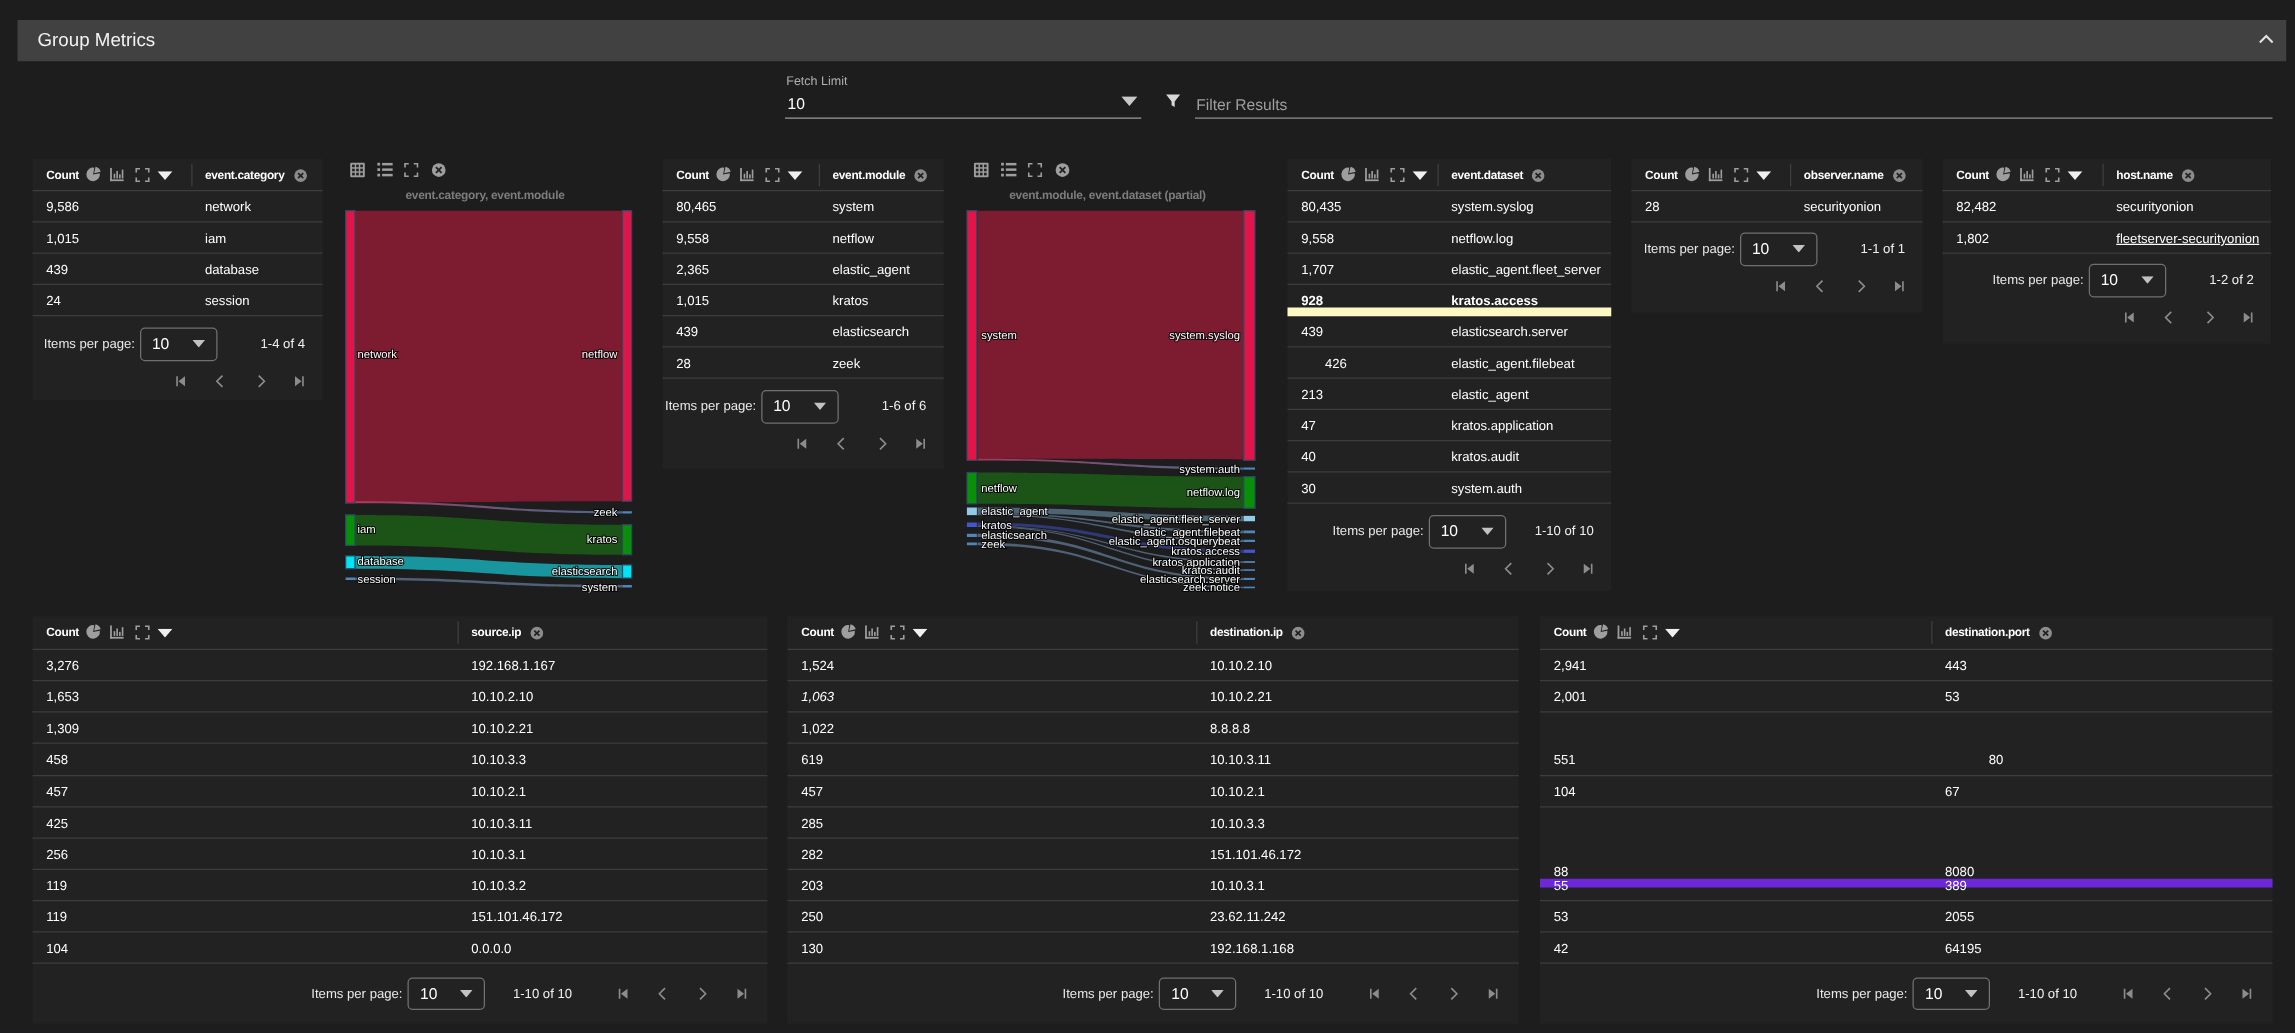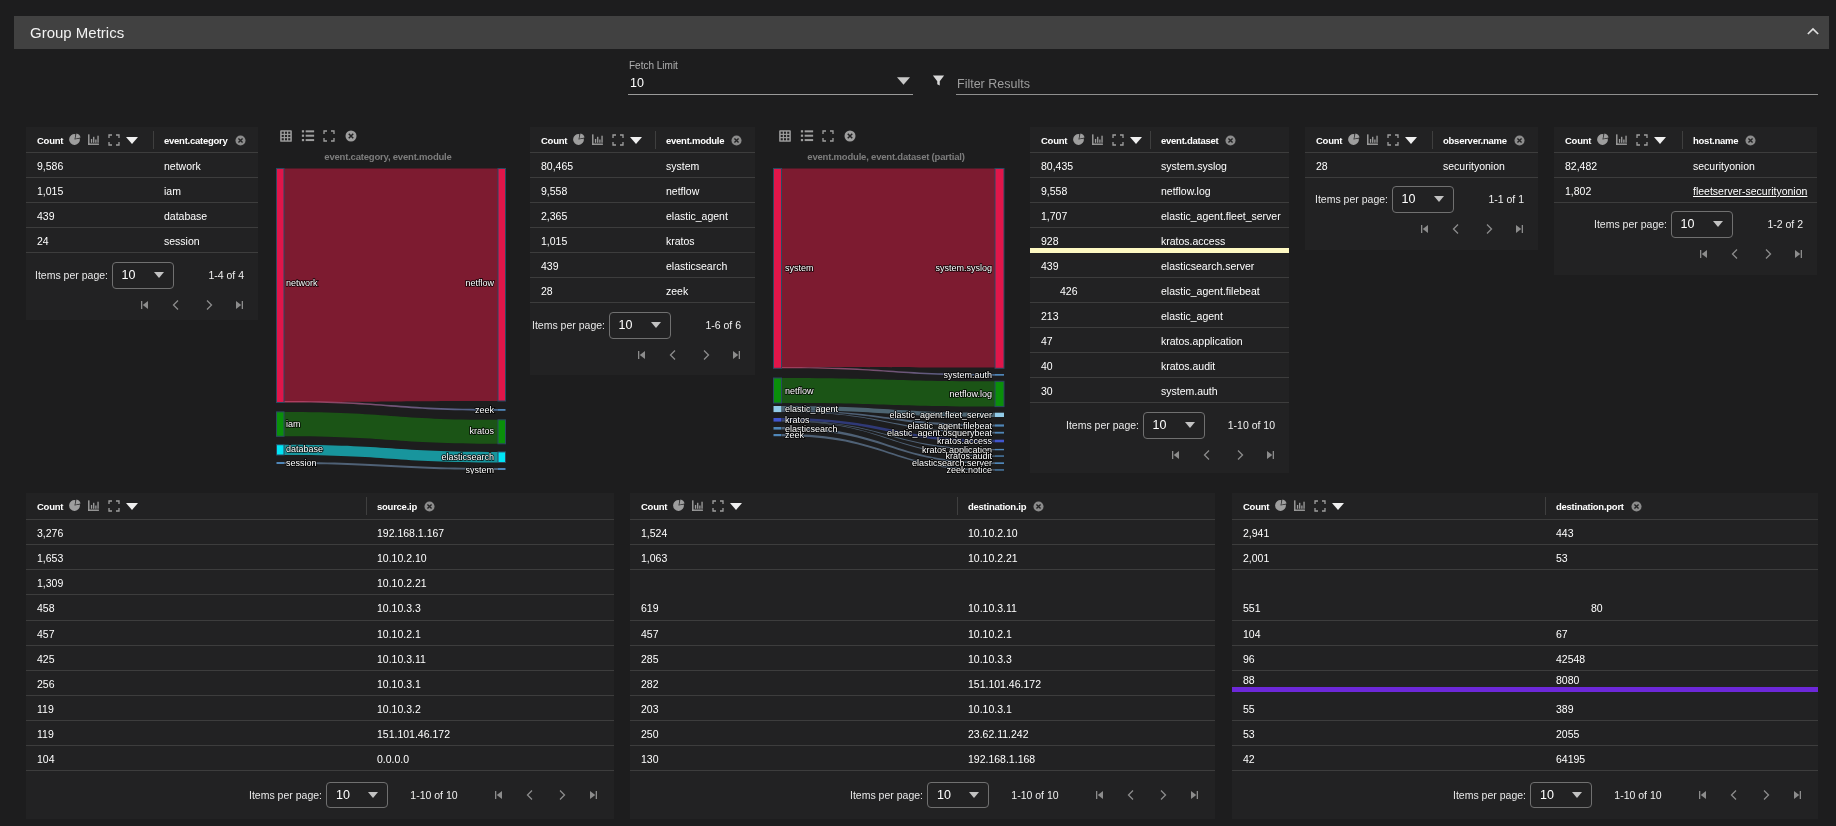--- a/index.html
+++ b/index.html
@@ -198,21 +198,21 @@
       <div class="t t105" style="left:131px;top:7px;">system.syslog</div>
     </div>
     <div style="position:absolute;left:0;top:51.00px;width:259px;height:25px;border-bottom:1px solid #3d3d3d;box-sizing:border-box;">
       <div class="t t105" style="left:11px;top:7px;">9,558</div>
       <div class="t t105" style="left:131px;top:7px;">netflow.log</div>
     </div>
     <div style="position:absolute;left:0;top:76.00px;width:259px;height:25px;border-bottom:1px solid #3d3d3d;box-sizing:border-box;">
       <div class="t t105" style="left:11px;top:7px;">1,707</div>
       <div class="t t105" style="left:131px;top:7px;">elastic_agent.fleet_server</div>
     </div>
-    <div style="position:absolute;left:0;top:101.00px;width:259px;height:25px;border-bottom:5px solid #fef9c3;box-sizing:border-box;">
+    <div style="position:absolute;left:0;top:101.00px;width:259px;height:25px;border-bottom:7px solid #fef9c3;box-sizing:border-box;font-weight:bold;">
       <div class="t t105" style="left:11px;top:7px;">928</div>
       <div class="t t105" style="left:131px;top:7px;">kratos.access</div>
     </div>
     <div style="position:absolute;left:0;top:126.00px;width:259px;height:25px;border-bottom:1px solid #3d3d3d;box-sizing:border-box;">
       <div class="t t105" style="left:11px;top:7px;">439</div>
       <div class="t t105" style="left:131px;top:7px;">elasticsearch.server</div>
     </div>
     <div style="position:absolute;left:0;top:151.00px;width:259px;height:25px;border-bottom:1px solid #3d3d3d;box-sizing:border-box;">
       <div class="t t105" style="left:11px;top:7px;margin-left:19px;">426</div>
       <div class="t t105" style="left:131px;top:7px;">elastic_agent.filebeat</div>
@@ -615,22 +615,26 @@
       <svg style="position:absolute;left:403px;top:8px" width="11" height="11" viewBox="0 0 24 24">
         <circle cx="12" cy="12" r="11" fill="#8c8c8c"></circle>
         <path stroke="#222223" stroke-width="3" d="M7.5 7.5l9 9m0-9l-9 9"></path>
       </svg>
     </div>
     <div style="position:absolute;left:0;top:27.00px;width:585px;height:25.15px;border-bottom:1px solid #3d3d3d;box-sizing:border-box;">
       <div class="t t105" style="left:11px;top:7px;">1,524</div>
       <div class="t t105" style="left:338px;top:7px;">10.10.2.10</div>
     </div>
     <div style="position:absolute;left:0;top:52.15px;width:585px;height:25.15px;border-bottom:1px solid #3d3d3d;box-sizing:border-box;">
-      <div class="t t105" style="left:11px;top:7px;">1,063</div>
+      <div class="t t105" style="left:11px;top:7px;font-style:italic;">1,063</div>
       <div class="t t105" style="left:338px;top:7px;">10.10.2.21</div>
+    </div>
+    <div style="position:absolute;left:0;top:77.30px;width:585px;height:25.15px;border-bottom:1px solid #3d3d3d;box-sizing:border-box;">
+      <div class="t t105" style="left:11px;top:7px;">1,022</div>
+      <div class="t t105" style="left:338px;top:7px;">8.8.8.8</div>
     </div>
     <div style="position:absolute;left:0;top:102.45px;width:585px;height:25.15px;border-bottom:1px solid #3d3d3d;box-sizing:border-box;">
       <div class="t t105" style="left:11px;top:7px;">619</div>
       <div class="t t105" style="left:338px;top:7px;">10.10.3.11</div>
     </div>
     <div style="position:absolute;left:0;top:127.60px;width:585px;height:25.15px;border-bottom:1px solid #3d3d3d;box-sizing:border-box;">
       <div class="t t105" style="left:11px;top:7px;">457</div>
       <div class="t t105" style="left:338px;top:7px;">10.10.2.1</div>
     </div>
     <div style="position:absolute;left:0;top:152.75px;width:585px;height:25.15px;border-bottom:1px solid #3d3d3d;box-sizing:border-box;">
@@ -710,25 +714,21 @@
       <div class="t t105" style="left:324px;top:7px;">53</div>
     </div>
     <div style="position:absolute;left:0;top:102.45px;width:586px;height:25.15px;border-bottom:1px solid #3d3d3d;box-sizing:border-box;">
       <div class="t t105" style="left:11px;top:7px;">551</div>
       <div class="t t105" style="left:324px;top:7px;padding-left:35px;">80</div>
     </div>
     <div style="position:absolute;left:0;top:127.60px;width:586px;height:25.15px;border-bottom:1px solid #3d3d3d;box-sizing:border-box;">
       <div class="t t105" style="left:11px;top:7px;">104</div>
       <div class="t t105" style="left:324px;top:7px;">67</div>
     </div>
-    <div style="position:absolute;left:0;top:152.75px;width:586px;height:25.15px;border-bottom:1px solid #3d3d3d;box-sizing:border-box;">
-      <div class="t t105" style="left:11px;top:7px;">96</div>
-      <div class="t t105" style="left:324px;top:7px;">42548</div>
-    </div>
-    <div style="position:absolute;left:0;top:174px;width:586px;height:25.15px;border-bottom:5px solid #6d28d9;box-sizing:border-box;">
+    <div style="position:absolute;left:0;top:192px;width:586px;height:25.15px;border-bottom:7px solid #6d28d9;box-sizing:border-box;">
       <div class="t t105" style="left:11px;top:7px;">88</div>
       <div class="t t105" style="left:324px;top:7px;">8080</div>
     </div>
     <div style="position:absolute;left:0;top:203.05px;width:586px;height:25.15px;border-bottom:1px solid #3d3d3d;box-sizing:border-box;">
       <div class="t t105" style="left:11px;top:7px;">55</div>
       <div class="t t105" style="left:324px;top:7px;">389</div>
     </div>
     <div style="position:absolute;left:0;top:228.20px;width:586px;height:25.15px;border-bottom:1px solid #3d3d3d;box-sizing:border-box;">
       <div class="t t105" style="left:11px;top:7px;">53</div>
       <div class="t t105" style="left:324px;top:7px;">2055</div>

